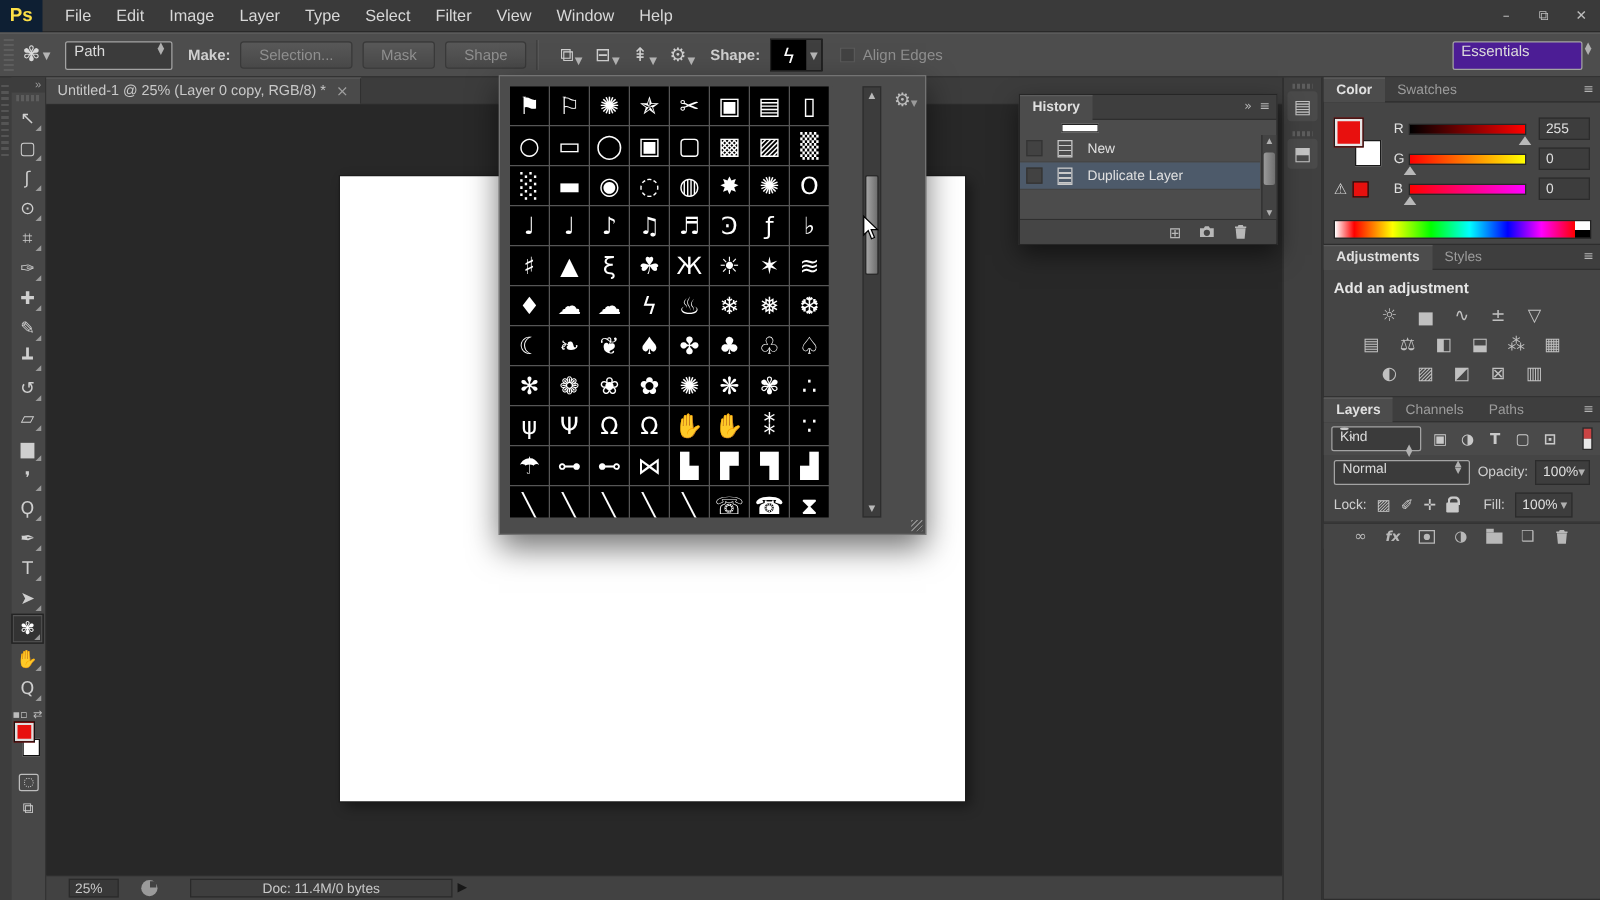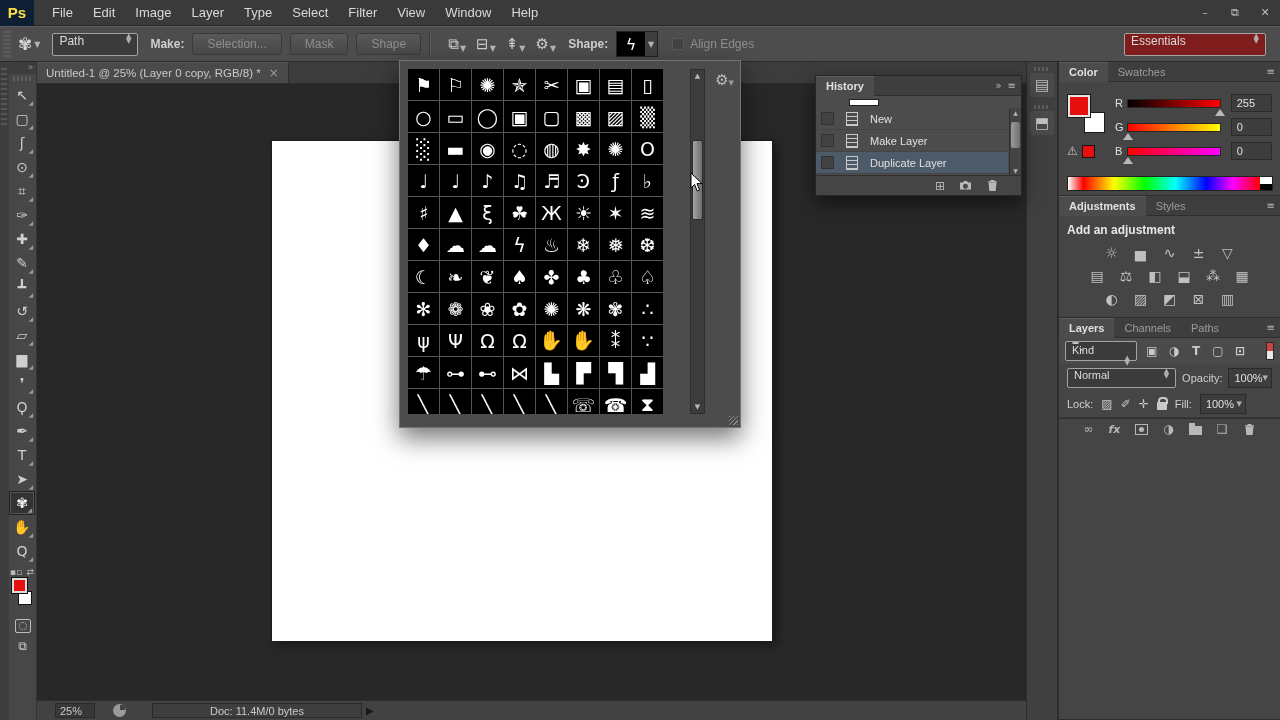--- a/index.html
+++ b/index.html
@@ -37,21 +37,21 @@
   .ico-btn { margin-left:10px; display:flex; align-items:flex-end; gap:1px; color:#cfcfcf; }
   .ico-btn .g { font-size:15px; }
   .sep { width:1px; height:24px; background:#3c3c3c; margin:0 8px; box-shadow:1px 0 0 #5c5c5c; }
   #shape-swatch { margin-left:8px; width:42px; height:26px; background:#000; border:1px solid #222;
     display:flex; align-items:center; }
   #shape-swatch .bolt { flex:1; text-align:center; color:#fff; font-size:16px; }
   #shape-swatch .dz { width:12px; height:100%; background:#3f3f3f; display:flex; align-items:center;
     justify-content:center; color:#b5b5b5; font-size:8px; }
   .checkbox { width:12px; height:12px; background:#424242; border:1px solid #5a5a5a; margin-left:14px; }
   #align-edges-label { margin-left:6px; color:#8f8f8f; }
-  #workspace-select { margin-left:auto; margin-right:14px; width:142px; background:#7f1d1d;gap:44px; }
+  #workspace-select { margin-left:auto; margin-right:14px; width:104px; background:#4c1d95;gap:44px; }
 
   
   #leftstrip { position:absolute; left:0; top:62px; width:9px; bottom:0; background:#3d3d3d; }
   #leftstrip .dots { margin:6px 1px; height:60px;
     background:repeating-linear-gradient(to bottom,#555 0 2px,transparent 2px 5px); width:6px; }
   #toolbox { position:absolute; left:9px; top:62px; width:28px; bottom:0; background:#474747;
     border-right:1px solid #333; }
   #toolbox-collapse { height:12px; background:#3d3d3d; color:#9a9a9a; font-size:9px; text-align:right;
     padding-right:3px; line-height:11px; }
   #toolbox .grip-h { height:5px; margin:2px 4px;
@@ -539,25 +539,20 @@
     </span>
   </div>
   <div id="history-body">
     <div id="snapshot-strip"></div>
     <div id="history-items">
         <div class="h-row">
           <span class="h-well"></span>
           <span class="h-page"></span>
           <span class="h-label">New</span>
         </div>
-        <div class="h-row">
-          <span class="h-well"></span>
-          <span class="h-page"></span>
-          <span class="h-label">Make Layer</span>
-        </div>
         <div class="h-row selected">
           <span class="h-well"></span>
           <span class="h-page"></span>
           <span class="h-label">Duplicate Layer</span>
         </div>
       </div>
     <div id="history-scroll">
       <span class="arr icon" style="top:1px;">▲</span>
       <span class="thumb"></span>
       <span class="arr icon" style="bottom:1px;">▼</span>
@@ -715,21 +710,21 @@
       </span>
     </div>
     <div id="lock-row">
       <span class="small-label">Lock:</span>
       <span id="lock-icons" style="display:flex;gap:8px;">
           <span class="lock-ico icon">▨</span>
           <span class="lock-ico icon">✐</span>
           <span class="lock-ico icon">✛</span>
           <span class="css-lock"></span>
         </span>
-      <span class="small-label" style="">Fill:</span>
+      <span class="small-label" style="margin-left:12px;">Fill:</span>
       <span class="val-box">
         <span>100%</span>
         <span class="da icon">▼</span>
       </span>
     </div>
     <div id="layers-footer">
         <span class="fi icon">∞</span>
         <span class="fi icon">
           <span class="fx-text">fx</span>
         </span>

